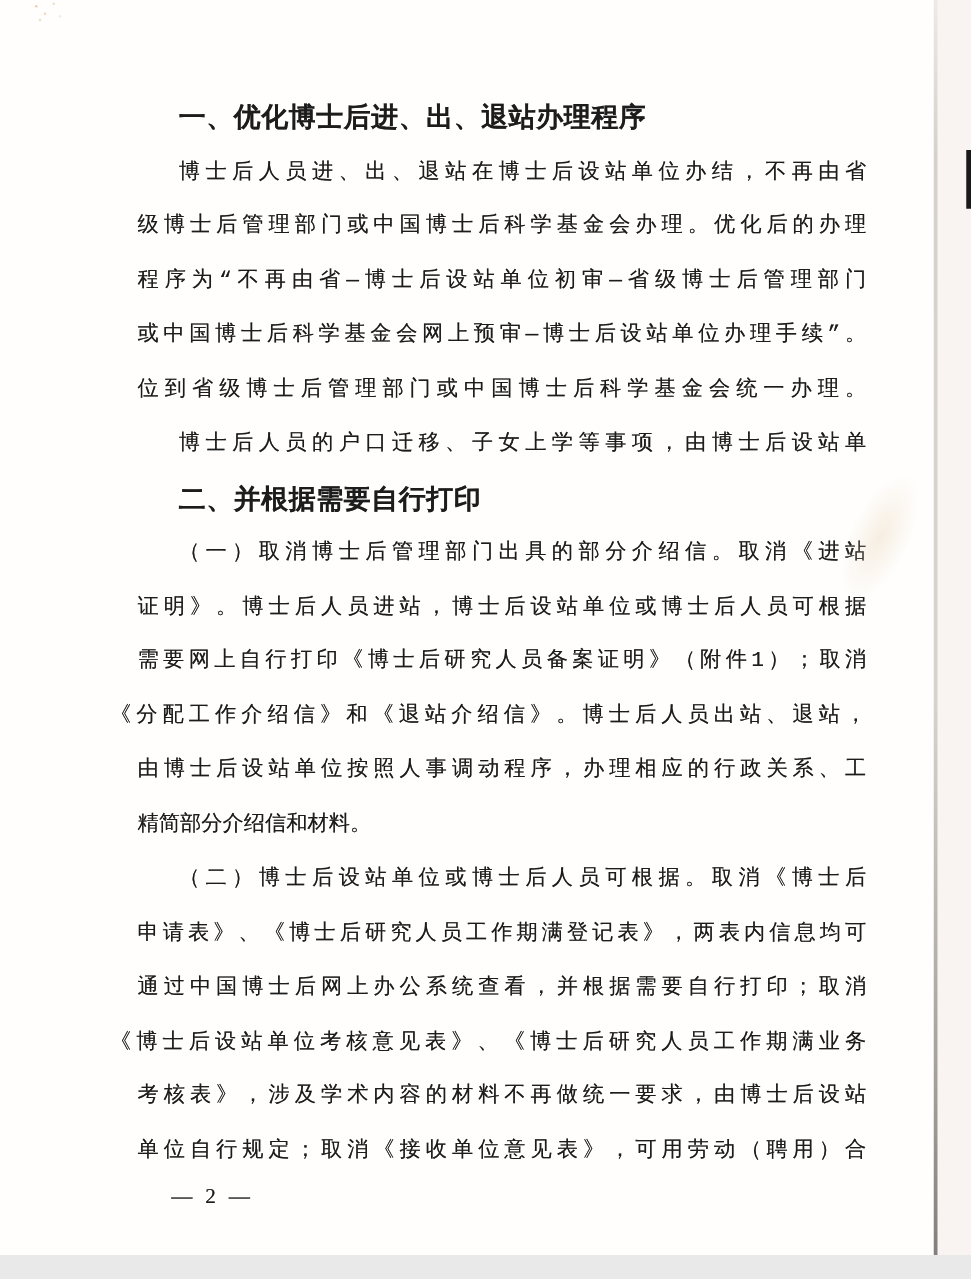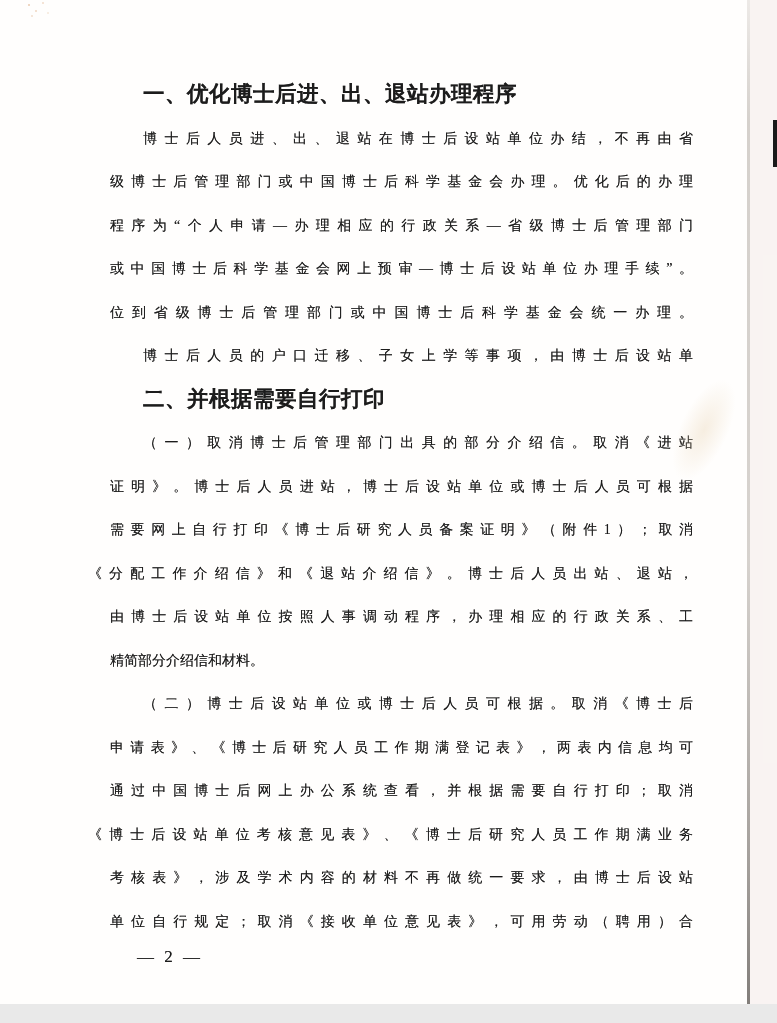--- a/index.html
+++ b/index.html
@@ -17,24 +17,25 @@
     position: absolute; left: 750px; top: 0; width: 27px; height: 1023px;
     background: rgba(242, 231, 228, 0.45);
   }
   .content {
     position: absolute;
     top: 73px; left: 110px; width: 583px;
   }
   .line {
     height: 43.5px;
     line-height: 43.5px;
-    font-size: 14px;
+    font-size: 17px;
     overflow: hidden;
     white-space: normal;
     text-shadow: 0 0 0.5px rgba(10,10,10,0.6);
+    font-family: Liberation Mono, monospace;
   }
   .line.body {
     text-align: justify;
     text-align-last: justify;
   }
   .line.body.short { text-align: left; text-align-last: left; }
   .line.indent { text-indent: 33px; }
   .line.hang { margin-left: -22px; width: 605px; }
   .line.heading {
     font-family: "Liberation Sans", "DejaVu Sans", sans-serif;
@@ -89,21 +90,21 @@
 </head>
 <body>
 
 <div class="page">
   <div class="right-band"></div>
 
   <div class="content" id="doc-content">
       <div class="line heading">一、优化博士后进、出、退站办理程序</div>
       <div class="line body indent">博士后人员进、出、退站在博士后设站单位办结，不再由省</div>
       <div class="line body">级博士后管理部门或中国博士后科学基金会办理。优化后的办理</div>
-      <div class="line body">程序为“个人申请—办理相应的行政关系—省级博士后管理部门</div>
+      <div class="line body">程序为“不再由省—博士后设站单位初审—省级博士后管理部门</div>
       <div class="line body">或中国博士后科学基金会网上预审—博士后设站单位办理手续”。</div>
       <div class="line body">位到省级博士后管理部门或中国博士后科学基金会统一办理。</div>
       <div class="line body indent">博士后人员的户口迁移、子女上学等事项，由博士后设站单</div>
       <div class="line heading">二、并根据需要自行打印</div>
       <div class="line body indent">（一）取消博士后管理部门出具的部分介绍信。取消《进站</div>
       <div class="line body">证明》。博士后人员进站，博士后设站单位或博士后人员可根据</div>
       <div class="line body">需要网上自行打印《博士后研究人员备案证明》（附件1）；取消</div>
       <div class="line body hang">《分配工作介绍信》和《退站介绍信》。博士后人员出站、退站，</div>
       <div class="line body">由博士后设站单位按照人事调动程序，办理相应的行政关系、工</div>
       <div class="line body short">精简部分介绍信和材料。</div>

